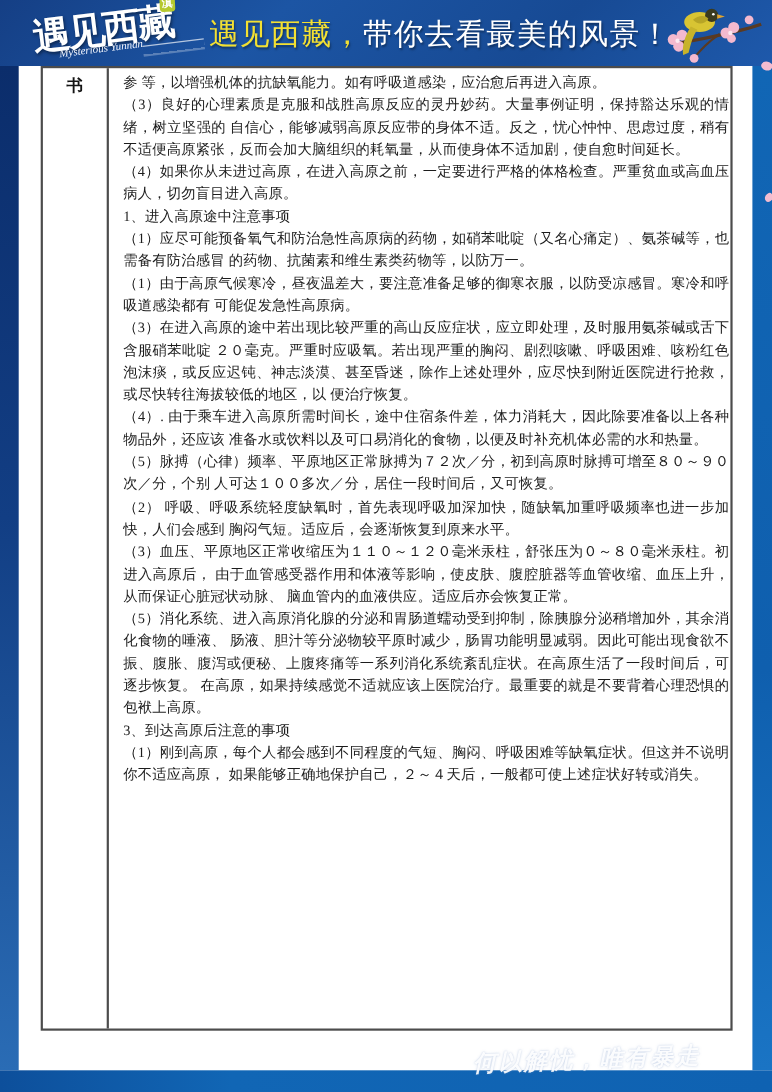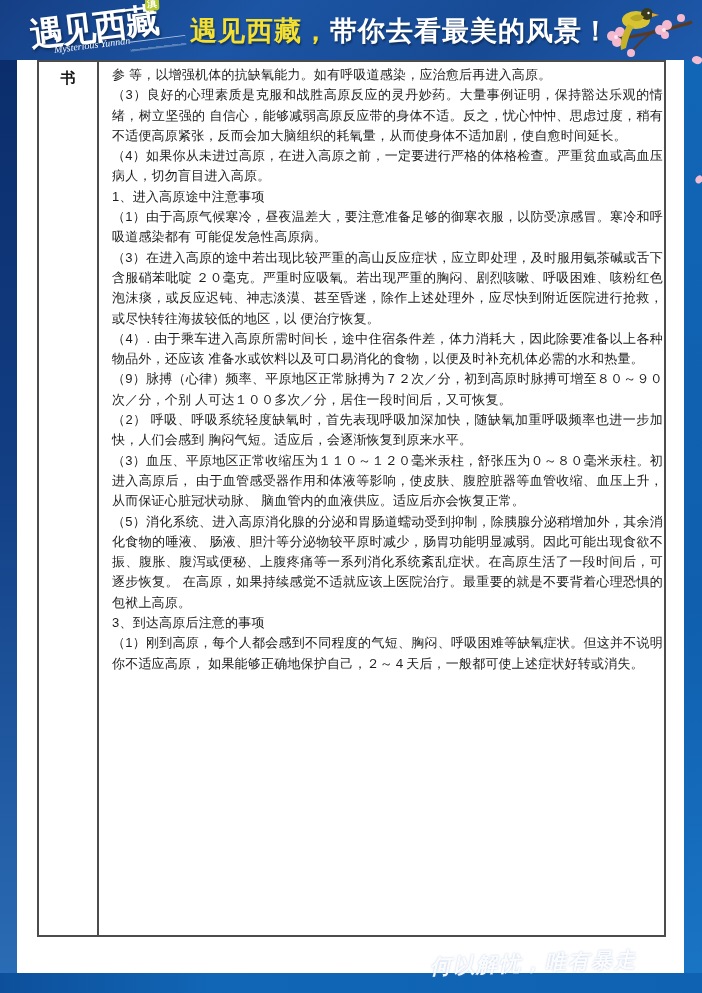--- a/index.html
+++ b/index.html
@@ -34,21 +34,21 @@
     color:#f2f6ff;white-space:nowrap;
   }
   .logo-substrip{
     position:absolute;right:6px;bottom:8px;width:56px;height:7px;
     border-top:1px solid rgba(255,255,255,.85);
     box-shadow:0 2px 0 rgba(255,255,255,.35);
     opacity:.8;
   }
   .slogan{
     position:absolute;left:190px;top:13px;width:430px;
-    font-size:27px;font-weight:bold;letter-spacing:1px;white-space:nowrap;
+    font-size:27px;font-weight:normal;letter-spacing:1px;white-space:nowrap;
     text-shadow:1px 2px 2px rgba(0,0,0,.4);
   }
   .slogan .hl{color:#f3e032;}
   .slogan .rest{color:#ffffff;}
   .bird-art{position:absolute;right:8px;top:0px;z-index:5;}
   
   .band-left{
     position:absolute;left:0;top:60px;width:17px;height:913px;
     background:linear-gradient(180deg,#0b2d6b 0%,#123e84 45%,#2a6cb5 100%);
     z-index:2;
@@ -74,21 +74,21 @@
     position:absolute;left:37px;top:60px;width:629px;height:877px;
     border:2px solid #4c4c4c;background:#ffffff;
     display:flex;box-sizing:border-box;z-index:3;
   }
   .col-left{
     width:60px;border-right:2px solid #4c4c4c;box-sizing:border-box;
     text-align:center;padding-top:7px;
     font-size:15px;font-weight:bold;color:#141414;
   }
   .col-main{
-    flex:1;padding:3px 1px 0 13px;box-sizing:border-box;overflow:hidden;
+    flex:1;padding:3px 1px 0 13px;box-sizing:border-box;overflow:hidden;font-family:Liberation Serif, serif;
   }
   .para{
     margin:0;font-size:13px;line-height:20.3px;color:#1c1c1c;
     text-align:justify;text-justify:inter-ideograph;
     letter-spacing:0.2px;
   }
   
   .watermark{
     position:absolute;left:430px;top:948px;width:270px;
     font-family:"Liberation Serif",serif;font-style:italic;font-weight:bold;
@@ -149,24 +149,25 @@
 
 <div class="sheet-table">
   <div class="col-left">
     <span>书</span>
   </div>
   <div class="col-main">
       <p class="para">参 等，以增强机体的抗缺氧能力。如有呼吸道感染，应治愈后再进入高原。</p>
       <p class="para">（3）良好的心理素质是克服和战胜高原反应的灵丹妙药。大量事例证明，保持豁达乐观的情绪，树立坚强的 自信心，能够减弱高原反应带的身体不适。反之，忧心忡忡、思虑过度，稍有不适便高原紧张，反而会加大脑组织的耗氧量，从而使身体不适加剧，使自愈时间延长。</p>
       <p class="para">（4）如果你从未进过高原，在进入高原之前，一定要进行严格的体格检查。严重贫血或高血压病人，切勿盲目进入高原。</p>
       <p class="para">1、进入高原途中注意事项</p>
+      <p class="para">（1）应尽可能预备氧气和防治急性高原病的药物，如硝苯吡啶（又名心痛定）、氨茶碱等，也需备有防治感冒 的药物、抗菌素和维生素类药物等，以防万一。</p>
       <p class="para">（1）由于高原气候寒冷，昼夜温差大，要注意准备足够的御寒衣服，以防受凉感冒。寒冷和呼吸道感染都有 可能促发急性高原病。</p>
       <p class="para">（3）在进入高原的途中若出现比较严重的高山反应症状，应立即处理，及时服用氨茶碱或舌下含服硝苯吡啶 ２０毫克。严重时应吸氧。若出现严重的胸闷、剧烈咳嗽、呼吸困难、咳粉红色泡沫痰，或反应迟钝、神志淡漠、甚至昏迷，除作上述处理外，应尽快到附近医院进行抢救，或尽快转往海拔较低的地区，以 便治疗恢复。</p>
       <p class="para">（4）. 由于乘车进入高原所需时间长，途中住宿条件差，体力消耗大，因此除要准备以上各种物品外，还应该 准备水或饮料以及可口易消化的食物，以便及时补充机体必需的水和热量。</p>
-      <p class="para">（9）脉搏（心律）频率、平原地区正常脉搏为７２次／分，初到高原时脉搏可增至８０～９０次／分，个别 人可达１００多次／分，居住一段时间后，又可恢复。</p>
+      <p class="para">（5）脉搏（心律）频率、平原地区正常脉搏为７２次／分，初到高原时脉搏可增至８０～９０次／分，个别 人可达１００多次／分，居住一段时间后，又可恢复。</p>
       <p class="para">（2） 呼吸、呼吸系统轻度缺氧时，首先表现呼吸加深加快，随缺氧加重呼吸频率也进一步加快，人们会感到 胸闷气短。适应后，会逐渐恢复到原来水平。</p>
       <p class="para">（3）血压、平原地区正常收缩压为１１０～１２０毫米汞柱，舒张压为０～８０毫米汞柱。初进入高原后， 由于血管感受器作用和体液等影响，使皮肤、腹腔脏器等血管收缩、血压上升，从而保证心脏冠状动脉、 脑血管内的血液供应。适应后亦会恢复正常。</p>
       <p class="para">（5）消化系统、进入高原消化腺的分泌和胃肠道蠕动受到抑制，除胰腺分泌稍增加外，其余消化食物的唾液、 肠液、胆汁等分泌物较平原时减少，肠胃功能明显减弱。因此可能出现食欲不振、腹胀、腹泻或便秘、上腹疼痛等一系列消化系统紊乱症状。在高原生活了一段时间后，可逐步恢复。 在高原，如果持续感觉不适就应该上医院治疗。最重要的就是不要背着心理恐惧的包袱上高原。</p>
       <p class="para">3、到达高原后注意的事项</p>
       <p class="para">（1）刚到高原，每个人都会感到不同程度的气短、胸闷、呼吸困难等缺氧症状。但这并不说明你不适应高原， 如果能够正确地保护自己，２～４天后，一般都可使上述症状好转或消失。</p>
     </div>
 </div>
 
 <div class="watermark">何以解忧，唯有暴走</div>
 

